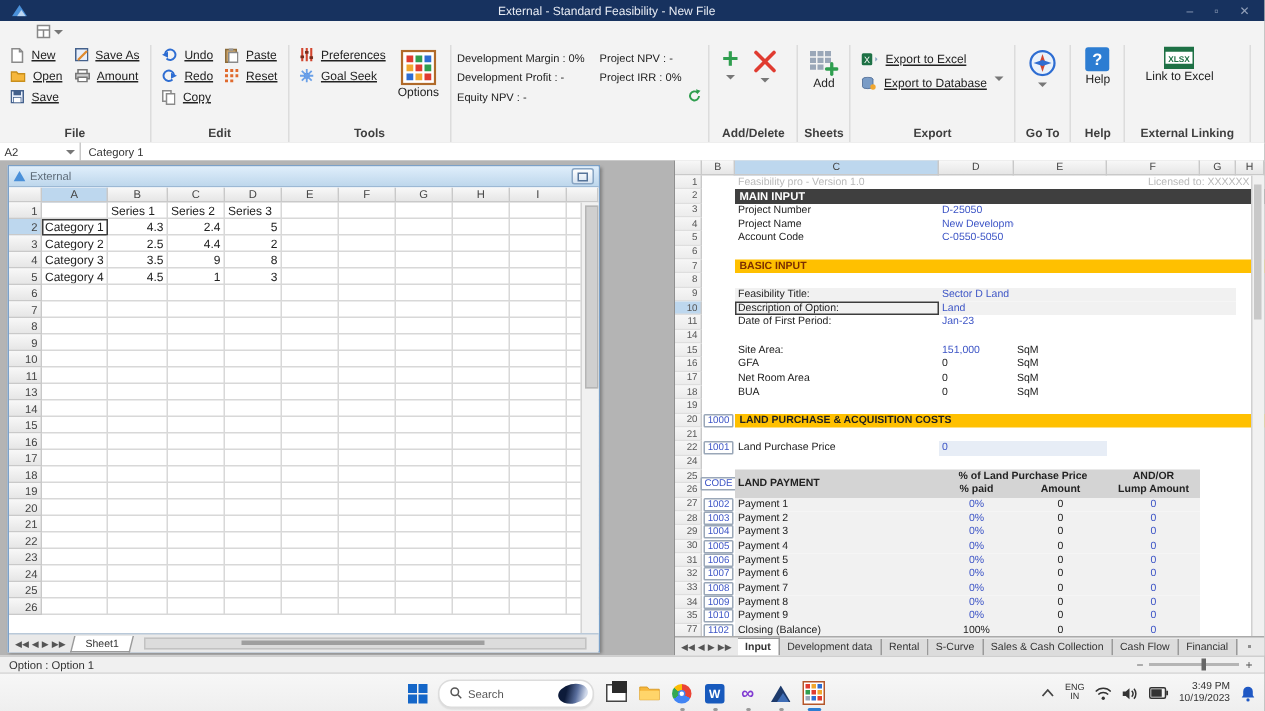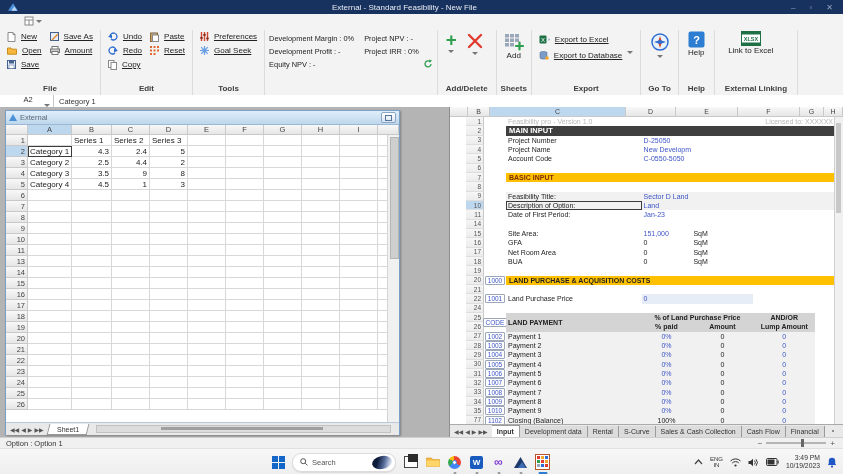--- a/index.html
+++ b/index.html
@@ -23,21 +23,21 @@
   .bigbtn{display:flex;flex-direction:column;align-items:center;justify-content:flex-start;font-size:8px;color:#222;padding:1px 3px;}
   .kpi-wrap{display:flex;gap:10px;position:relative;padding-right:14px;}
   .kpi-col{display:flex;flex-direction:column;justify-content:flex-start;}
   .kpi-item{font-size:7.4px;color:#222;height:13px;line-height:13px;white-space:nowrap;}
   .kpi-refresh{position:absolute;right:0;bottom:2px;}
   .chev{width:0;height:0;border-left:3px solid transparent;border-right:3px solid transparent;border-top:3.5px solid #777;display:inline-block;}
   .bigglyph{font-size:19px;font-weight:bold;line-height:20px;}
   .plus{color:#2f9e4f;}
   
   .fbar{position:absolute;top:95px;left:0;right:0;height:12px;background:#fff;border-bottom:1px solid #bfbfbf;display:flex;}
-  .namebox{width:50px;border-right:1px solid #c9c9c9;display:flex;align-items:center;font-size:7.5px;color:#333;padding-left:3px;flex-direction:column;}
+  .namebox{width:50px;border-right:1px solid #c9c9c9;display:flex;align-items:center;font-size:7.5px;color:#333;padding-left:3px;}
   .namebox .chev{margin-left:auto;margin-right:3px;}
   .fval{flex:1;display:flex;align-items:center;font-size:7.5px;color:#333;padding-left:5px;}
   
   .work{position:absolute;top:107px;left:0;right:0;height:330px;background:#b4b4b4;}
   
   .lwin{position:absolute;left:5px;top:3px;width:393px;height:323px;background:#fff;border:1px solid #7ba0c7;box-shadow:1px 1px 2px rgba(0,0,0,.3);}
   .lw-title{height:13px;background:linear-gradient(#dfeefb,#bed7ec);display:flex;align-items:center;padding:0 3px;border-bottom:1px solid #9cb8d4;}
   .lw-title .t{font-size:7.5px;color:#5d6a77;margin-left:3px;flex:1;}
   .restorebox{width:13px;height:9px;background:linear-gradient(#fefefe,#d7e4f2);border:1px solid #8aa6c4;border-radius:2px;display:flex;align-items:center;justify-content:center;}
   .restorebox .sq{width:5px;height:4px;border:1px solid #56749a;}
@@ -52,21 +52,21 @@
   .lw-vsb{position:absolute;top:10px;right:0;bottom:0;width:11px;background:#f1f1f1;border-left:1px solid #d4d4d4;}
   .lw-vsb .thumb{position:absolute;top:2px;left:2px;width:7px;height:120px;background:#cfcfcf;border:1px solid #b5b5b5;}
   .lw-tabs{height:12px;background:#e9e9e9;border-top:1px solid #b9c9d9;display:flex;align-items:center;font-size:7px;color:#333;}
   .navbtns{display:flex;gap:2px;padding:0 4px;color:#555;font-size:6px;}
   .sheettab{background:#fff;border:1px solid #9a9a9a;border-top:none;padding:0 8px;height:10px;display:flex;align-items:center;transform:skewX(-14deg);}
   .sheettab span{transform:skewX(14deg);font-size:7px;}
   .hsb{flex:1;margin:0 8px;height:6px;background:#dcdcdc;border:1px solid #c2c2c2;position:relative;}
   .hsb .thumb{position:absolute;top:1px;left:22%;width:55%;height:3px;background:#9f9f9f;}
   
   .rpan{position:absolute;left:449px;top:0;right:0;height:330px;background:#fff;border-left:1px solid #8f8f8f;}
-  .rrow{display:flex;height:9.33px;position:relative;margin-left:16px;}
+  .rrow{display:flex;height:9.33px;position:relative;}
   .rrow.dbl{height:18.66px;}
   .rhd-row{display:flex;height:10px;}
   .rhead{background:linear-gradient(#f8f8f8,#e6e6e6);border-right:1px solid #c9c9c9;border-bottom:1px solid #c9c9c9;font-size:7px;color:#444;display:flex;align-items:center;justify-content:center;box-sizing:border-box;}
   .rhead.hl{background:#bdd7ee;}
   .rnum{width:18px;background:linear-gradient(#f6f6f6,#ececec);border-right:1px solid #c9c9c9;border-bottom:1px solid #dedede;font-size:6.5px;color:#555;display:flex;align-items:center;justify-content:flex-end;padding-right:2px;box-sizing:border-box;}
   .rnum.hl{background:#bdd7ee;}
   .rb{width:22px;display:flex;align-items:center;justify-content:center;box-sizing:border-box;}
   .codebox{border:1px solid #9aa7b8;background:#fff;color:#3d55c6;font-size:6.5px;line-height:7px;padding:0 2px;border-radius:1px;}
   .rbody{flex:1;display:flex;min-width:0;}
   .rc{box-sizing:border-box;font-size:7px;color:#222;display:flex;align-items:center;overflow:hidden;white-space:nowrap;padding:0 2px;}
@@ -267,20 +267,37 @@
                 <g stroke="#6aa0e8" stroke-width="1.2">
                   <line x1="4.5" y1="0" x2="4.5" y2="9"></line>
                   <line x1="0" y1="4.5" x2="9" y2="4.5"></line>
                   <line x1="1.2" y1="1.2" x2="7.8" y2="7.8"></line>
                   <line x1="7.8" y1="1.2" x2="1.2" y2="7.8"></line>
                 </g>
               </svg>
               <span>Goal Seek</span>
             </div>
         </div>
+        <div class="bigbtn">
+          <svg width="24" height="24" viewBox="0 0 24 24">
+              <rect x="1" y="1" width="22" height="22" fill="#fff" stroke="#b06a2a" stroke-width="1.5"></rect>
+              <g>
+                <rect x="4" y="4" width="4.5" height="4.5" fill="#e03b30"></rect>
+                <rect x="10" y="4" width="4.5" height="4.5" fill="#2f9e4f"></rect>
+                <rect x="16" y="4" width="4.5" height="4.5" fill="#2e6dd2"></rect>
+                <rect x="4" y="10" width="4.5" height="4.5" fill="#f2a72e"></rect>
+                <rect x="10" y="10" width="4.5" height="4.5" fill="#e03b30"></rect>
+                <rect x="16" y="10" width="4.5" height="4.5" fill="#2f9e4f"></rect>
+                <rect x="4" y="16" width="4.5" height="4.5" fill="#2e6dd2"></rect>
+                <rect x="10" y="16" width="4.5" height="4.5" fill="#f2a72e"></rect>
+                <rect x="16" y="16" width="4.5" height="4.5" fill="#e03b30"></rect>
+              </g>
+            </svg>
+          <span>Options</span>
+        </div>
       </div>
       <div class="glabel">Tools</div>
     </div>
 
     <div class="group">
       <div class="kpi-wrap">
         <div class="kpi-col">
             <div class="kpi-item">Development Margin : 0%</div>
             <div class="kpi-item">Development Profit : -</div>
             <div class="kpi-item">Equity NPV : -</div>

